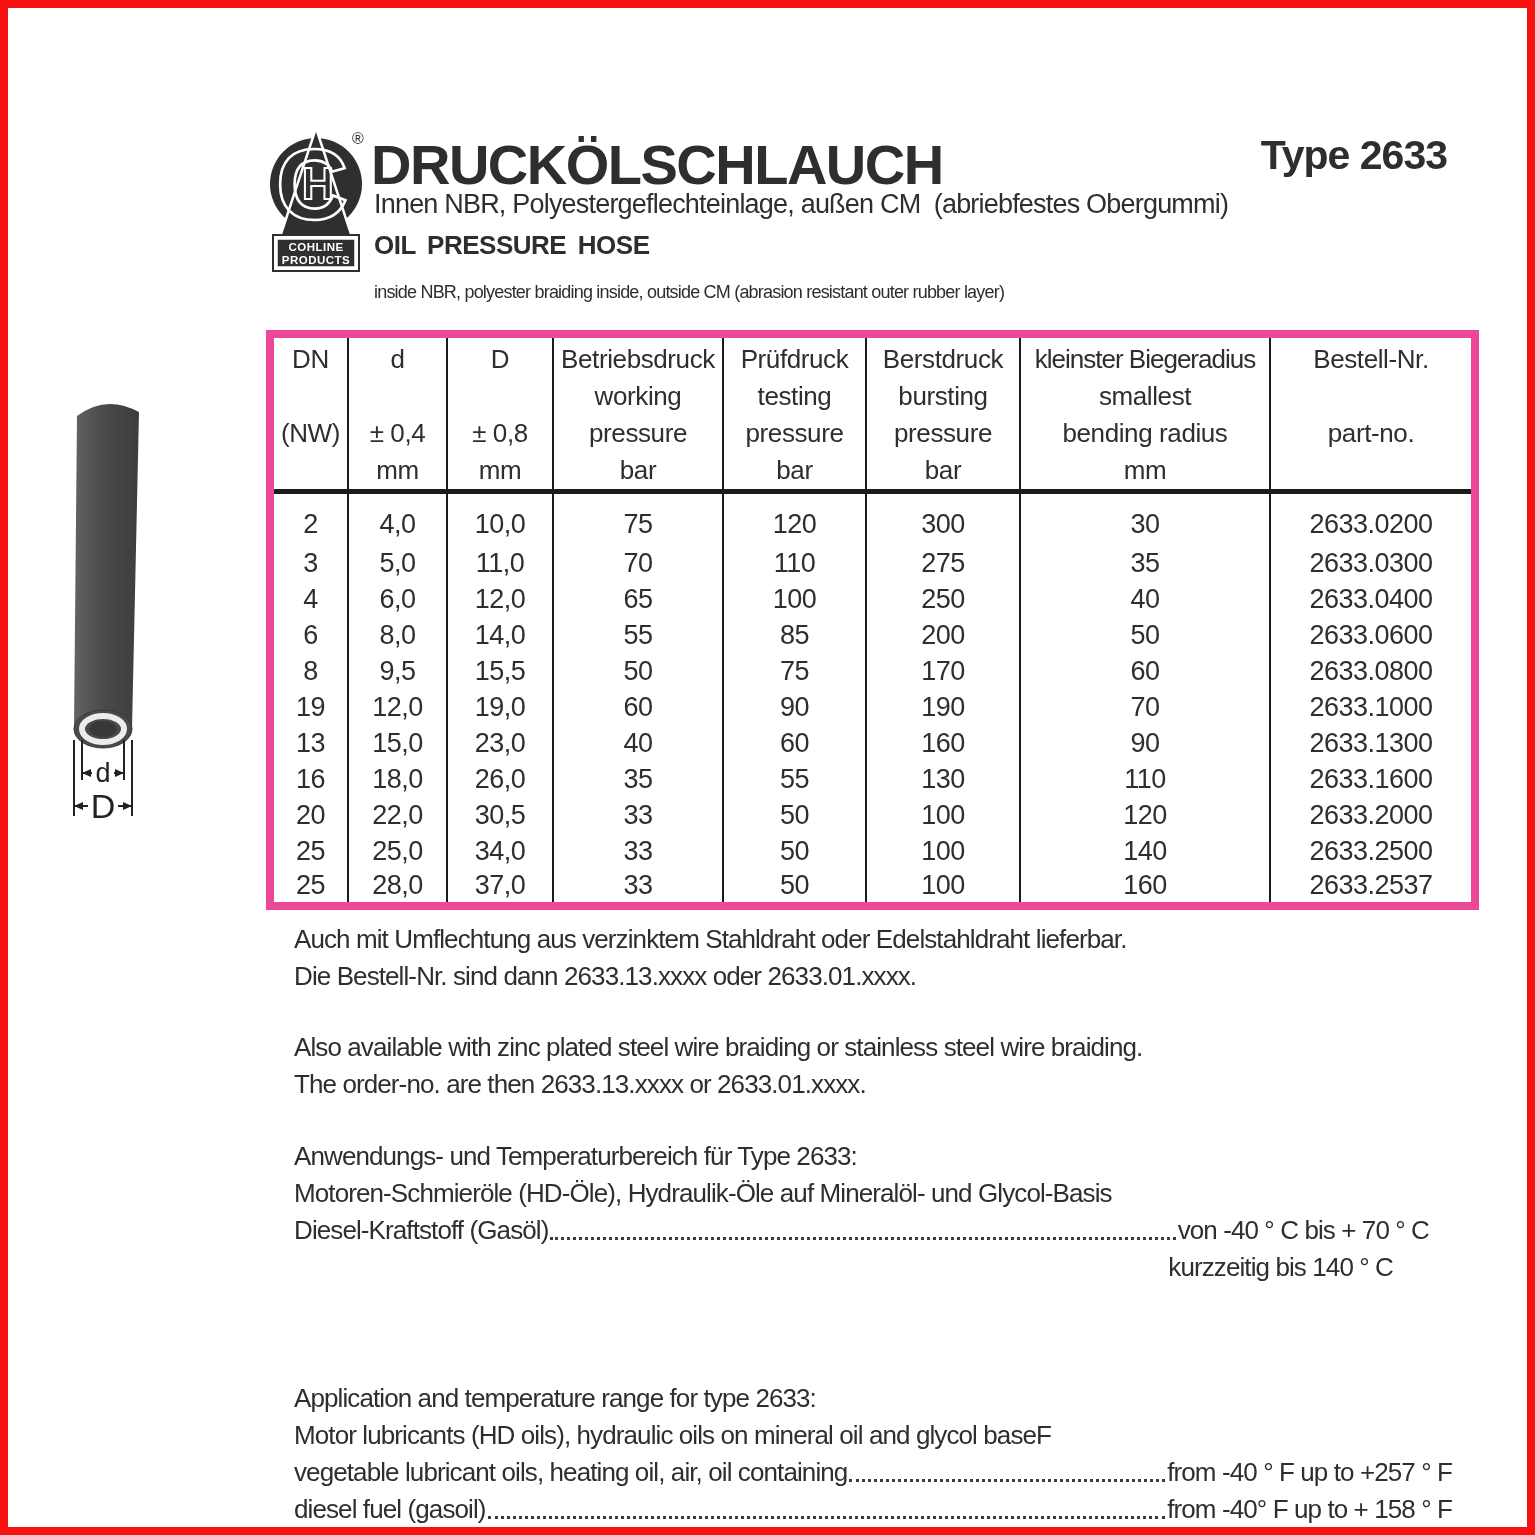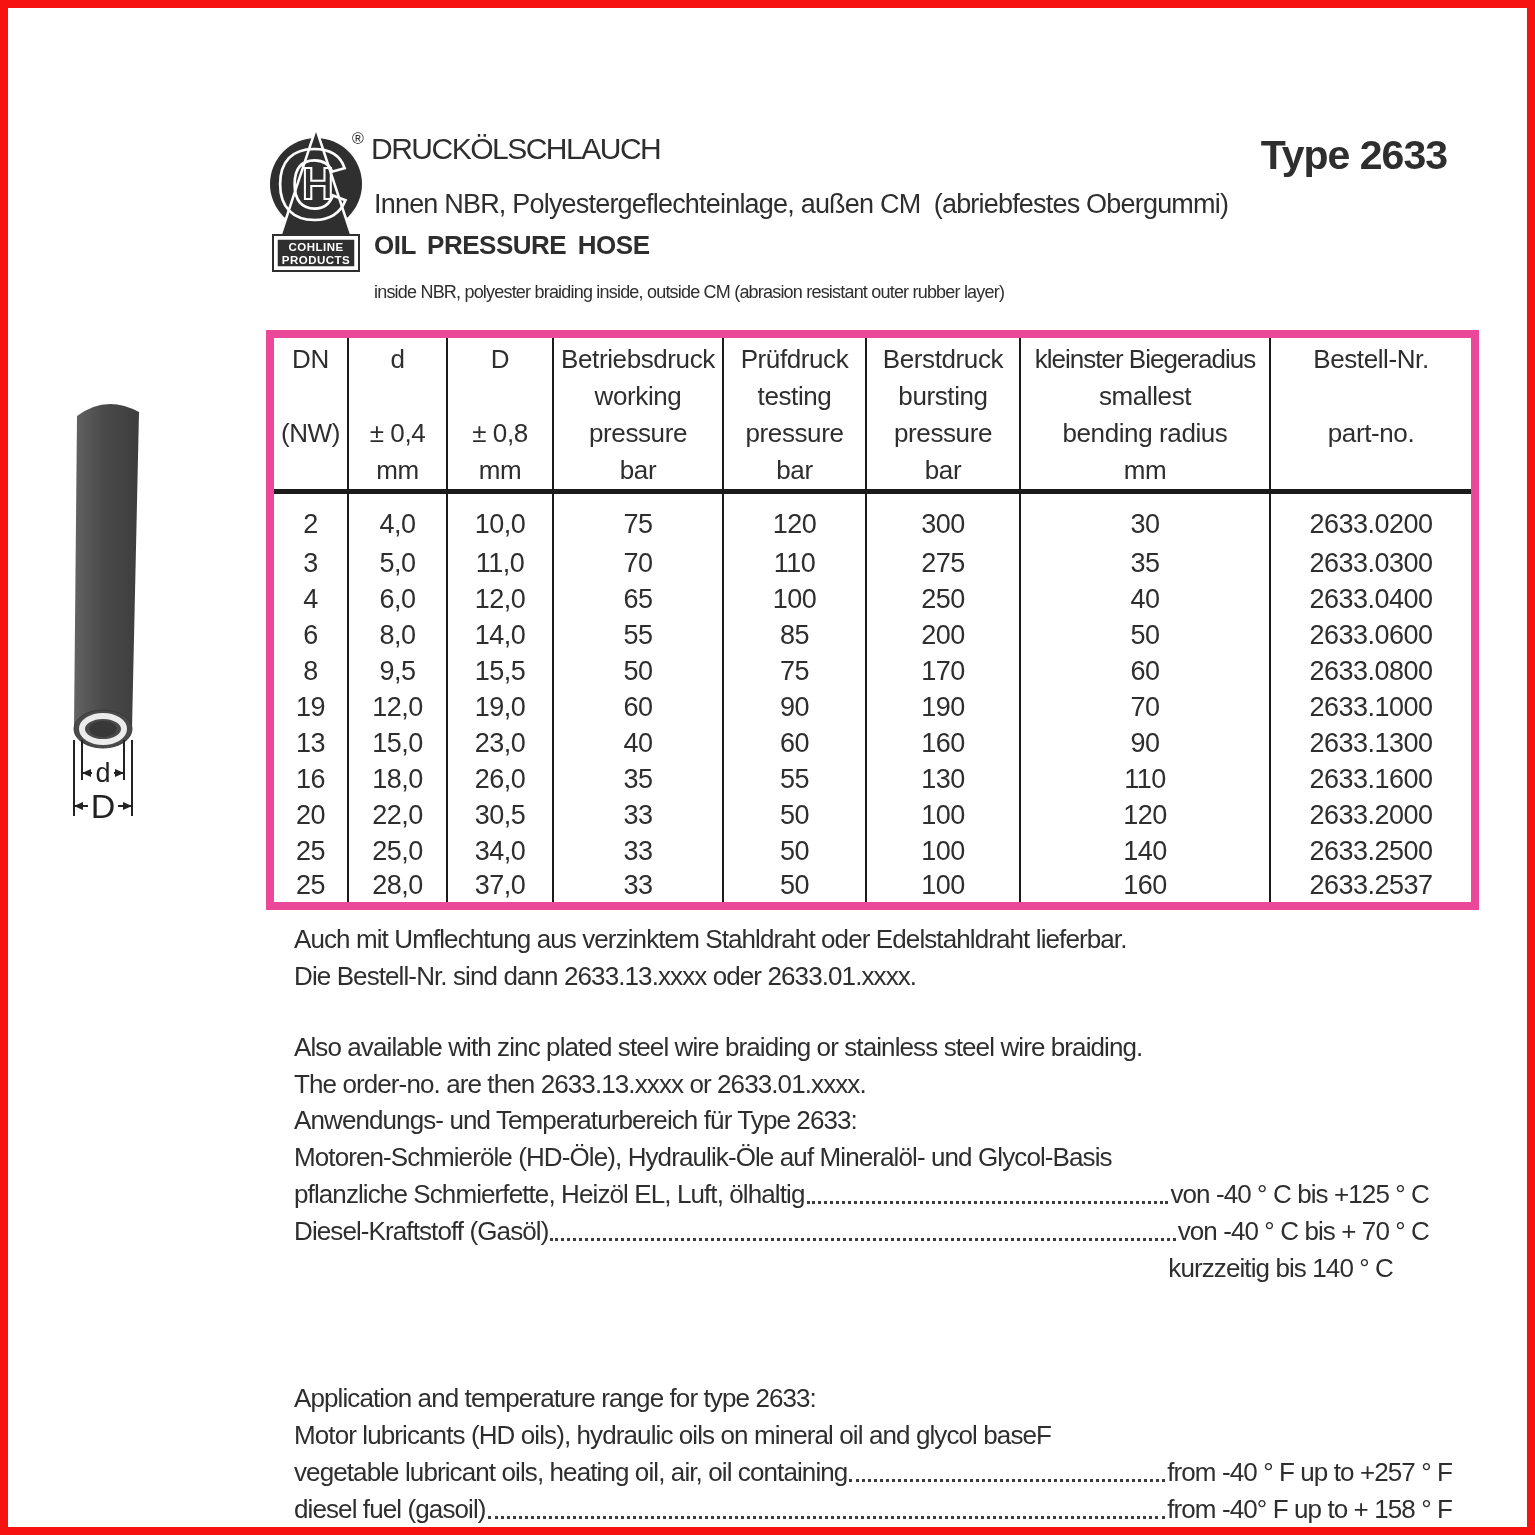--- a/index.html
+++ b/index.html
@@ -4,21 +4,21 @@
 <style>
   html,body { margin:0; padding:0; background:#e8e8e8; }
   .page {
     position:relative; width:1535px; height:1535px; background:#ffffff;
     border:8px solid #f61210; box-sizing:border-box; overflow:hidden;
     font-family:"Liberation Sans", sans-serif; color:#2e2e2e;
   }
   .abs { position:absolute; }
 
   
-  .title-de   { left:363px; top:124px; font-size:30px; font-weight:normal; letter-spacing:-1.5px; white-space:pre; }
+  .title-de   { left:363px; top:124px; font-size:56px; font-weight:bold; letter-spacing:-1.5px; white-space:pre; }
   .type-label { right:80px; top:124px; font-size:41px; font-weight:bold; letter-spacing:-1px; white-space:pre; }
   .subtitle-de{ left:366px; top:181px; font-size:27px; letter-spacing:-0.8px; white-space:pre; }
   .title-en   { left:366px; top:222px; font-size:26px; font-weight:bold; letter-spacing:-0.5px; word-spacing:5px; white-space:pre; }
   .subtitle-en{ left:366px; top:274px; font-size:18px; letter-spacing:-0.8px; white-space:pre; }
   .reg-mark   { left:344px; top:122px; font-size:16px; }
 
   
   table.spec { position:absolute; left:258px; top:322px; width:1205px;
     border-collapse:collapse; table-layout:fixed;
     border:8px solid #ec4899; }
@@ -40,21 +40,21 @@
   .leader .dots { flex:1 1 auto; border-bottom:3px dotted #3c3c3c; margin:0 2px 9px 2px; min-width:40px; }
   .leader .rt { white-space:pre; flex:0 0 auto; }
   .rnote { text-align:right; }
   .pad-de .rt { padding-right:26px; }
   .rnote-de { padding-right:62px; }
   .pad-en .rt { padding-right:3px; }
   .rnote-en { padding-right:28px; }
 
   #notes-de { top:913px; }
   #notes-en { top:1021px; }
-  #app-de   { top:1094px; }
+  #app-de   { top:1130px; }
   #app-en   { top:1372px; }
 
   
   #logo-svg { left:258px; top:114px; }
   #hose-svg { left:46px; top:380px; }
 </style>
 </head>
 <body>
 
 <div class="page">
@@ -290,25 +290,20 @@
   </div>
 
   <div id="notes-en" class="abs textblock">
     <div class="tline">Also available with zinc plated steel wire braiding or stainless steel wire braiding.</div>
     <div class="tline">The order-no. are then 2633.13.xxxx or 2633.01.xxxx.</div>
   </div>
 
   <div id="app-de" class="abs textblock">
     <div class="tline">Anwendungs- und Temperaturbereich für Type 2633:</div>
     <div class="tline">Motoren-Schmieröle (HD-Öle), Hydraulik-Öle auf Mineralöl- und Glycol-Basis</div>
-    <div class="tline leader pad-de">
-      <span class="lt">pflanzliche Schmierfette, Heizöl EL, Luft, ölhaltig</span>
-      <span class="dots"></span>
-      <span class="rt">von -40 ° C bis +125 ° C</span>
-    </div>
     <div class="tline leader pad-de">
       <span class="lt">Diesel-Kraftstoff (Gasöl)</span>
       <span class="dots"></span>
       <span class="rt">von -40 ° C bis + 70 ° C</span>
     </div>
     <div class="tline rnote rnote-de">kurzzeitig bis 140 ° C</div>
   </div>
 
   <div id="app-en" class="abs textblock">
     <div class="tline">Application and temperature range for type 2633:</div>

